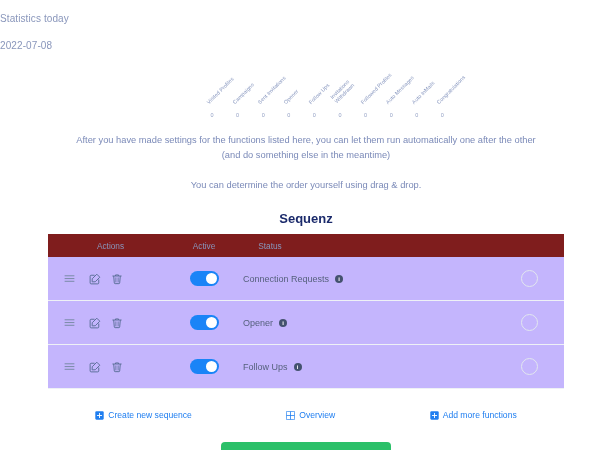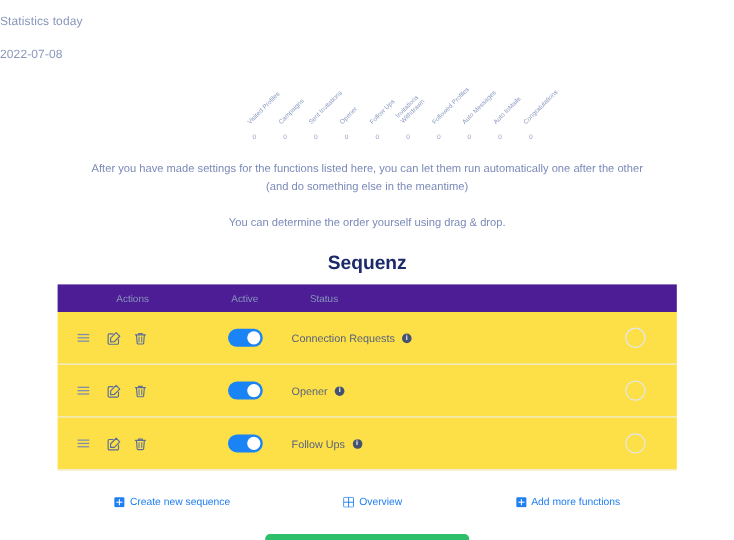--- a/index.html
+++ b/index.html
@@ -57,43 +57,43 @@
     font-size:9.3px;
     line-height:15px;
     margin-top:14px;
   }
   .info-block .p2{margin-top:15px;}
 
   
   .seq-title{
     text-align:center;
     color:#1b2a6b;
-    font-size:16px;
+    font-size:13px;
     font-weight:bold;
     margin-top:18px;
   }
 
   .table-wrap{
     width:516px;
     margin:8px auto 0 auto;
   }
   .thead{
     display:flex;
     align-items:center;
-    background:#4c1d95;
+    background:#7f1d1d;
     height:23px;
     font-size:8.3px;
     color:#8895bb;
   }
   .row{
     display:flex;
     align-items:center;
     height:43px;
     border-bottom:1px solid #eef1f6;
-    background:#fde047;
+    background:#c4b5fd;
   }
   .c-actions{width:125px;display:flex;align-items:center;padding-left:10px;box-sizing:border-box;}
   .c-active{width:62px;display:flex;align-items:center;justify-content:center;}
   .c-desc{flex:1;display:flex;align-items:center;padding-left:8px;box-sizing:border-box;}
   .c-status{width:70px;display:flex;align-items:center;justify-content:center;}
   .thead .c-actions{justify-content:center;padding-left:0;}
   .thead .c-desc{padding-left:8px;}
   .thead .c-status{justify-content:center;}
 
   .icon-btn{

